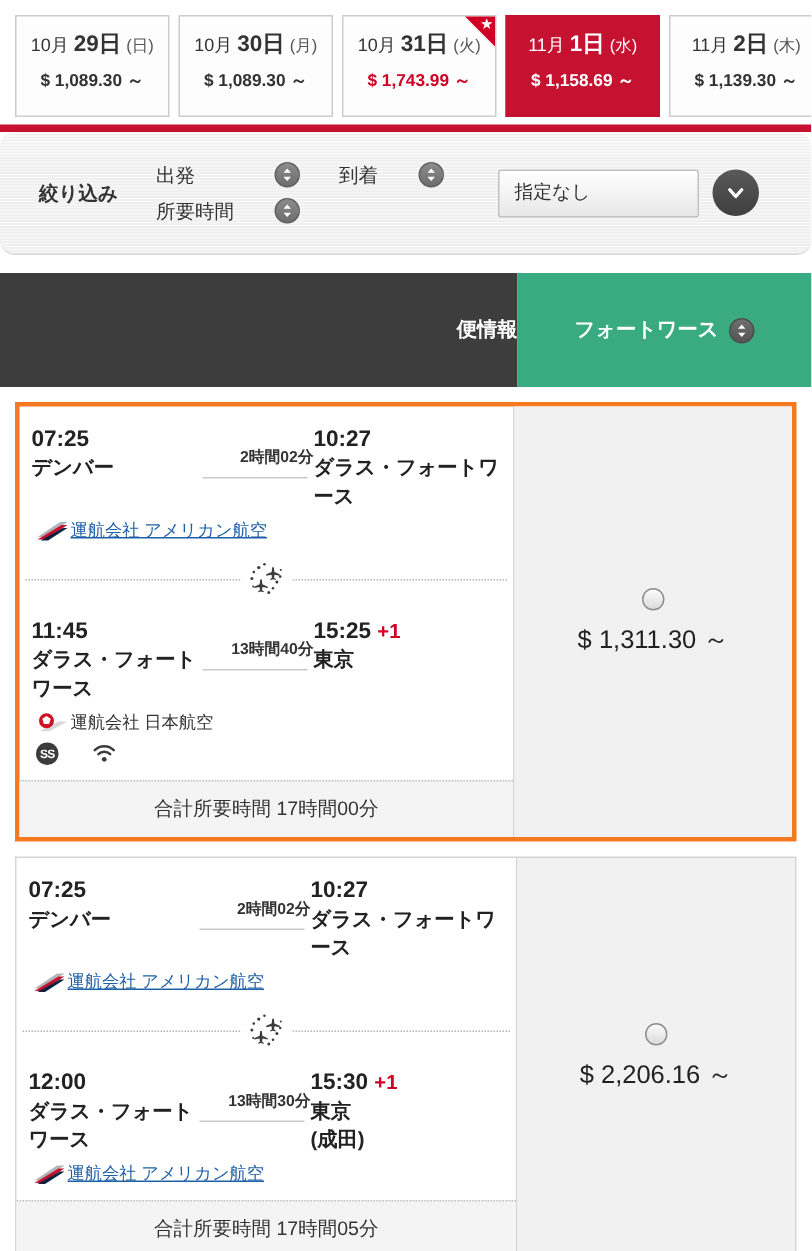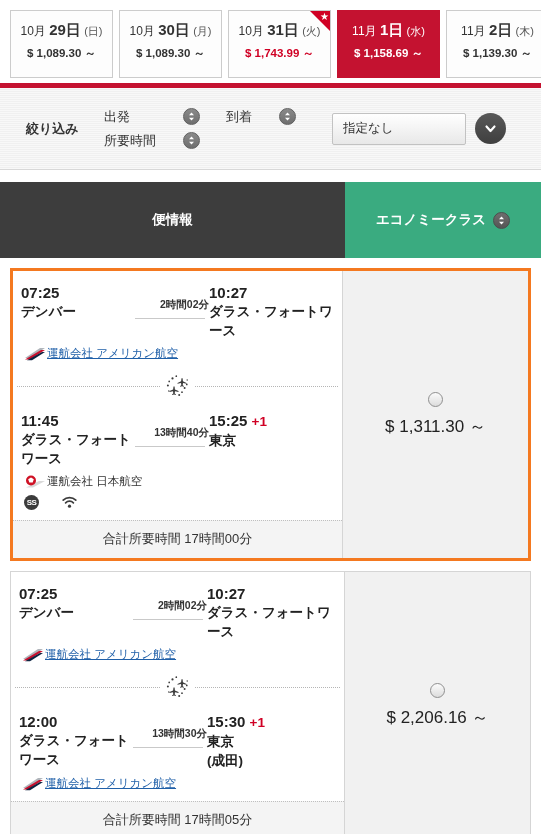--- a/index.html
+++ b/index.html
@@ -84,20 +84,21 @@
   .filter-bar {
     position: relative;
     height: 82px;
     background: #f0f0f0;
     background-image:
       repeating-linear-gradient(0deg, rgba(255,255,255,.55) 0 1px, rgba(0,0,0,0) 1px 2px);
     display: flex;
     align-items: center;
     padding: 0 12px;
     border-bottom: 1px solid #d8d8d8;
+    border-radius: 10px;
   }
   .filter-label {
     font-size: 13px;
     font-weight: bold;
     color: #333333;
     width: 92px;
     padding-left: 14px;
   }
   .filter-sorts {
     display: grid;
@@ -154,21 +155,21 @@
     display: flex;
     height: 76px;
     margin-top: 12px;
   }
   .col-header .ch-left {
     flex: 0 0 345px;
     background: #3d3d3d;
     color: #ffffff;
     display: flex;
     align-items: center;
-    justify-content: center;
+    justify-content: flex-end;
     font-size: 13.5px;
     font-weight: bold;
     cursor: pointer;
   }
   .col-header .ch-right {
     flex: 1;
     background: #3aab80;
     color: #ffffff;
     display: flex;
     align-items: center;
@@ -399,21 +400,21 @@
       </svg>
     </div>
   </div>
 </div>
 
 <div class="col-header">
   <div class="ch-left">
     <span>便情報</span>
   </div>
   <div class="ch-right">
-    <span>エコノミークラス</span>
+    <span>フォートワース</span>
     <span class="spinner-btn">
       <svg width="11" height="11" viewBox="0 0 11 11">
         <path d="M5.5 1.4 L8 4.2 L3 4.2 Z" fill="#ffffff"></path>
         <path d="M5.5 9.6 L8 6.8 L3 6.8 Z" fill="#ffffff"></path>
       </svg>
     </span>
   </div>
 </div>
 
 <div class="cards" id="cards">

